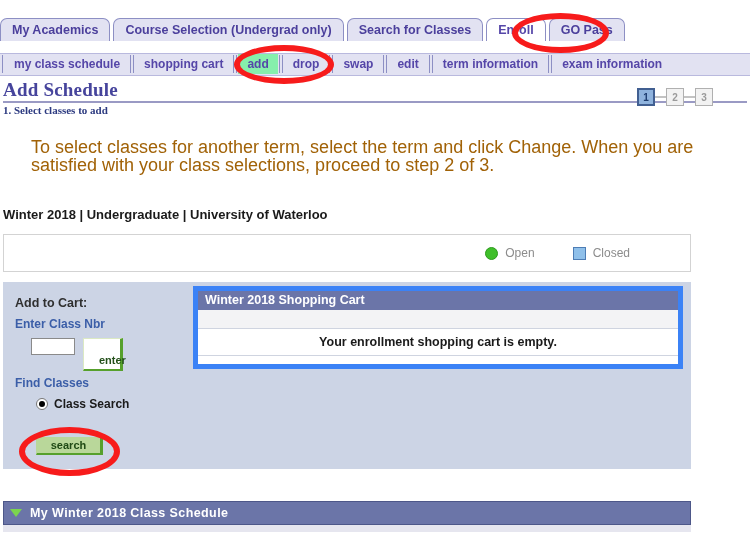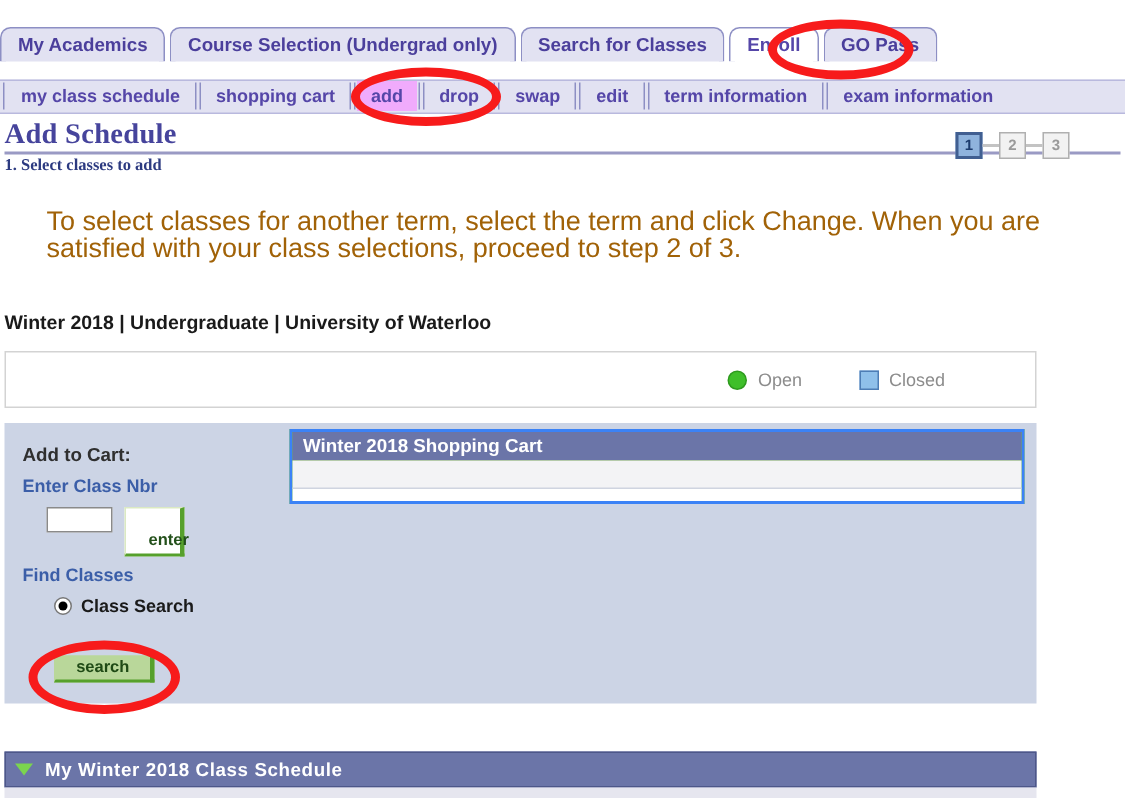--- a/index.html
+++ b/index.html
@@ -66,21 +66,21 @@
     line-height: 20px;
     height: 20px;
     color: #5546a8;
     font-weight: bold;
     font-size: 12px;
     padding: 0 9px;
     white-space: nowrap;
     background: #e2e2f2;
   }
   .tab2.active {
-    background: #f0abfc;
+    background: #86efac;
   }
   .tab2sep {
     width: 2px;
     background: #e2e2f2;
     border-left: 1px solid #8d8fc4;
     border-right: 1px solid #8d8fc4;
     margin: 1px 1px;
     height: 18px;
   }
   .tab2sep.first {
@@ -339,22 +339,22 @@
     text-align: center;
     padding: 0;
   }
 
   
   .cart {
     position: absolute;
     left: 190px;
     top: 4px;
     width: 490px;
-    background: #84cc16;
-    border: 2px solid #3b82f6;
+    background: #bef264;
+    border: 5px solid #3b82f6;
     box-sizing: border-box;
   }
   .cart-header {
     height: 19px;
     line-height: 19px;
     background: #6b75a8;
     color: #ffffff;
     font-size: 12.5px;
     font-weight: bold;
     padding-left: 7px;
@@ -504,20 +504,21 @@
   <div class="radio-row">
     <span class="radio"></span>
     <span class="radio-label">Class Search</span>
   </div>
 
   <button class="search-btn">search</button>
 
   <div class="cart">
     <div class="cart-header">Winter 2018 Shopping Cart</div>
     <div class="cart-subrow"></div>
+    <div class="cart-empty">Your enrollment shopping cart is empty.</div>
     <div class="cart-footrow"></div>
   </div>
 </div>
 
 <div class="sched-bar">
   <span class="tri-down"></span>
   <span class="sched-title">My Winter 2018 Class Schedule</span>
 </div>
 <div class="sched-under"></div>
 

